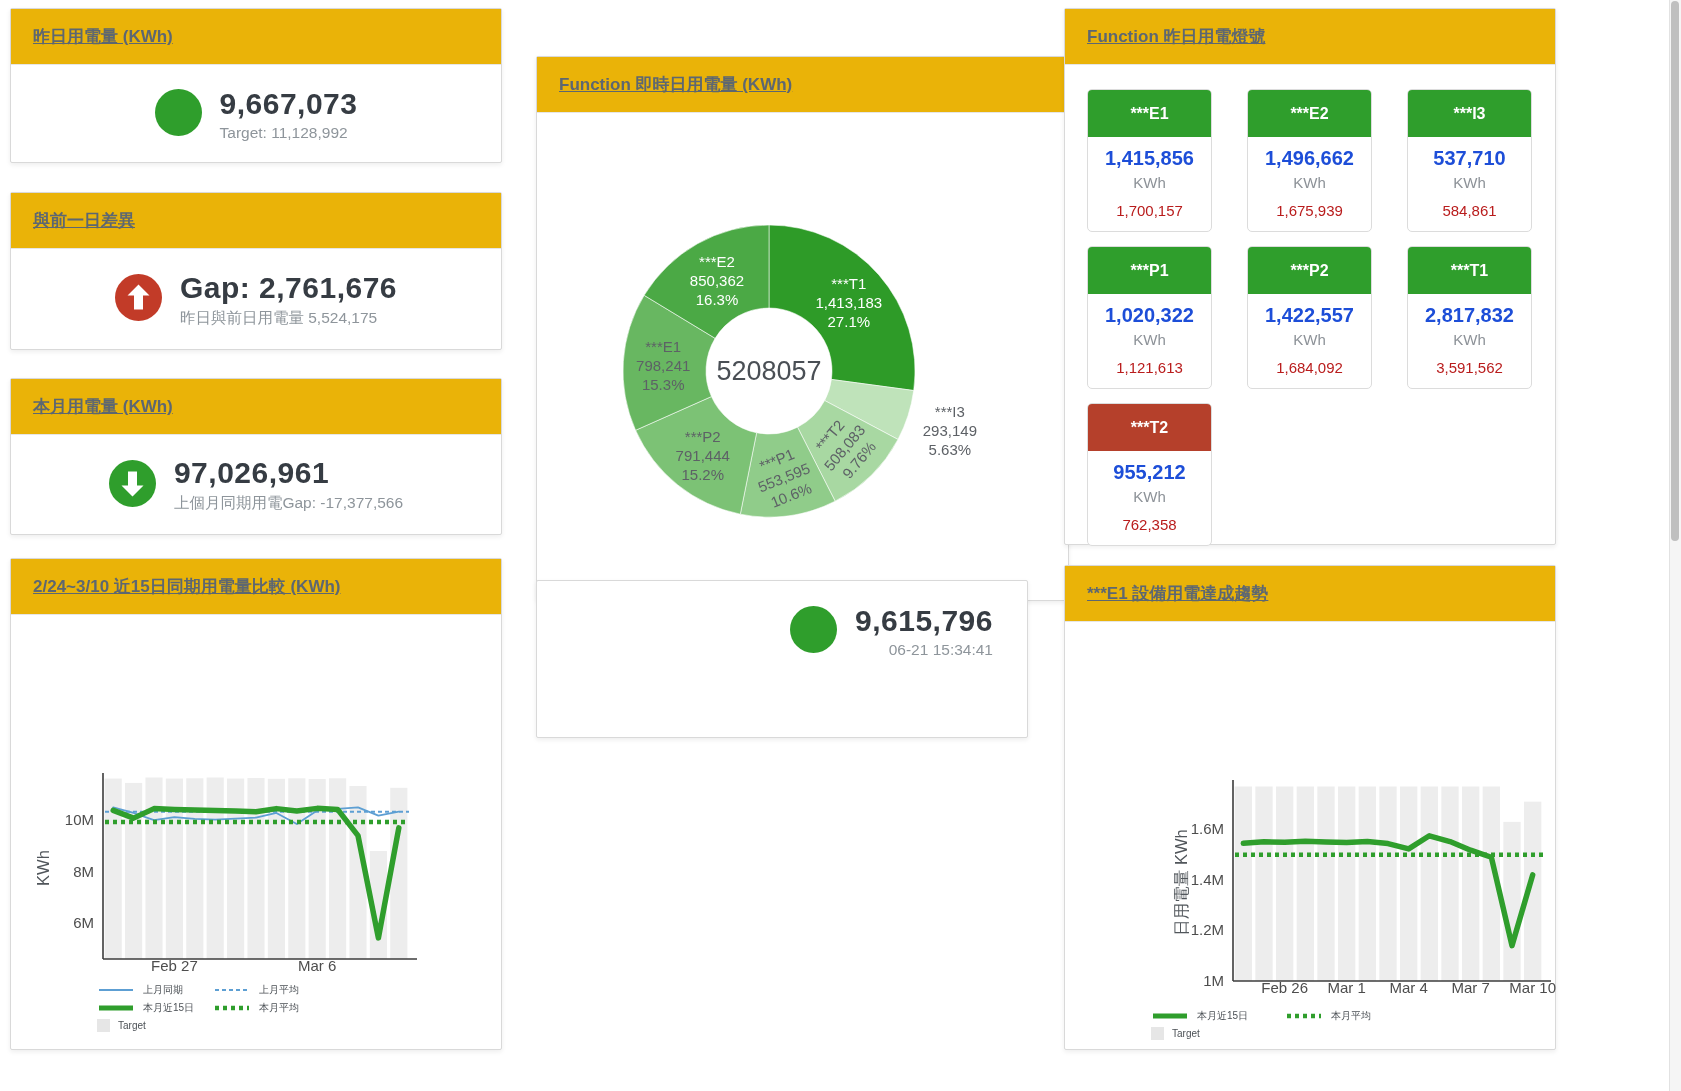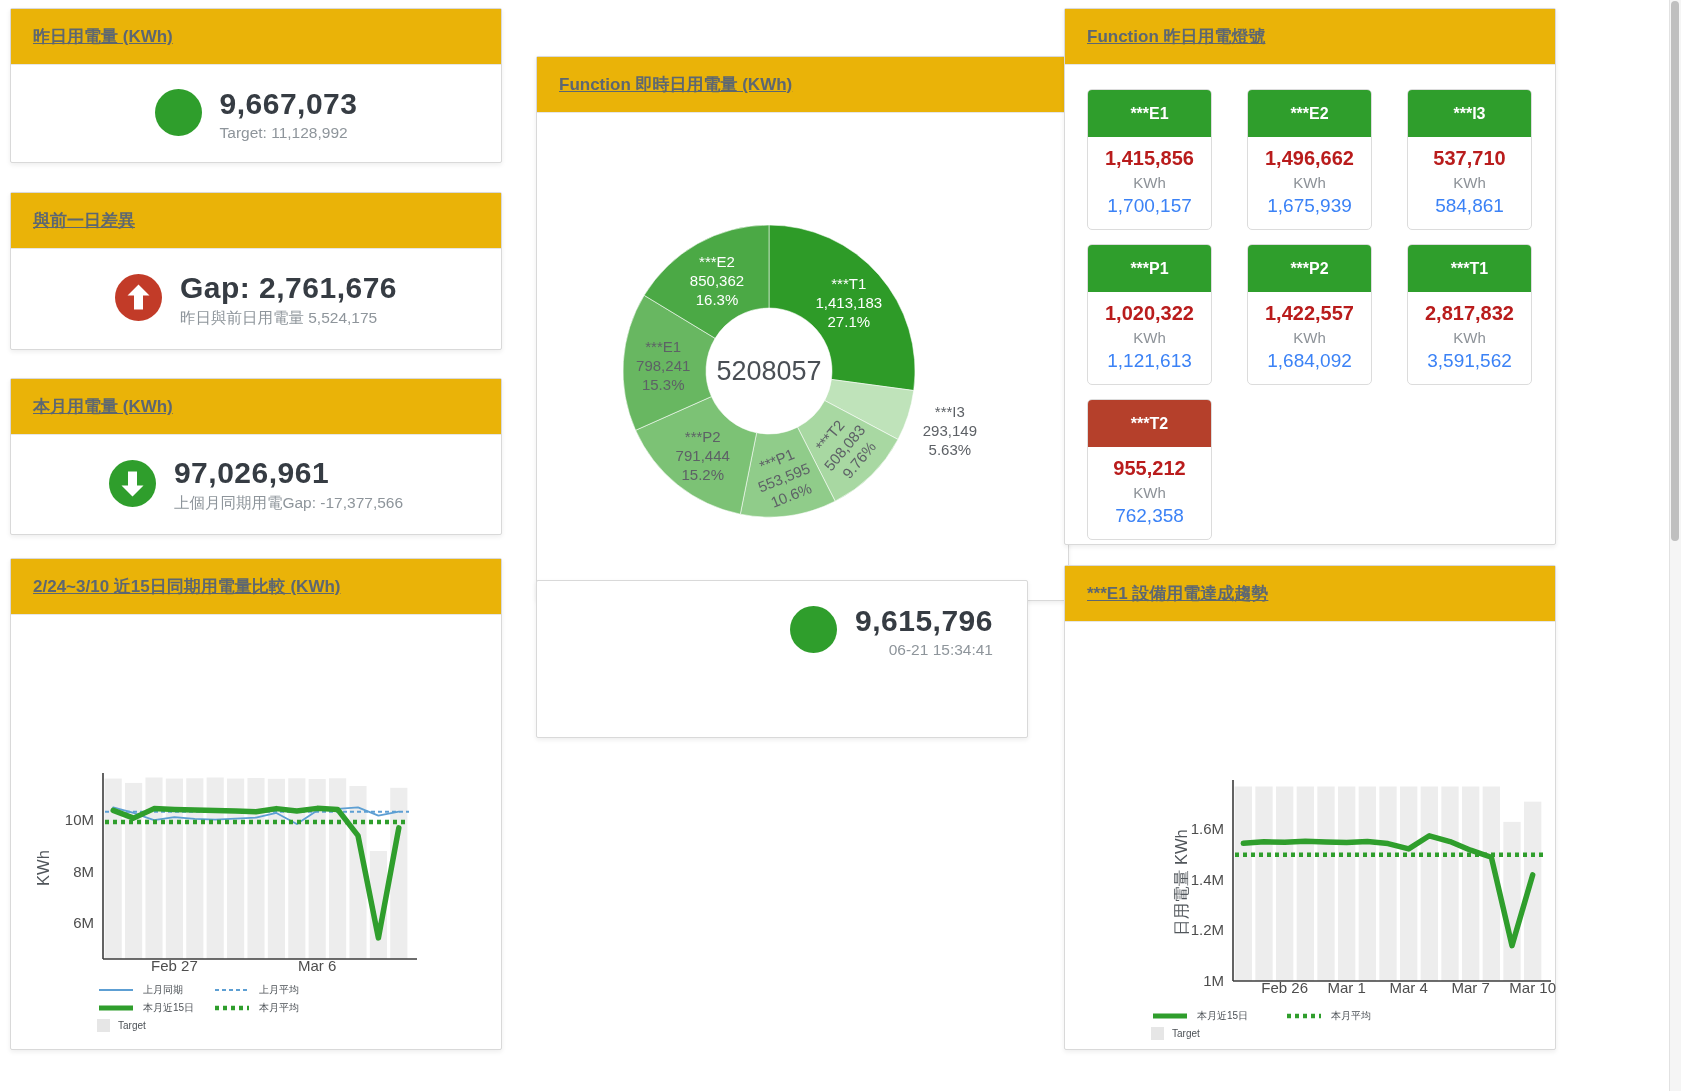--- a/index.html
+++ b/index.html
@@ -13,23 +13,23 @@
   .kpi.right{justify-content:flex-end;padding-right:34px;}
   .kpi-text{display:flex;flex-direction:column;}
   .kpi.right .kpi-text{text-align:right;}
   .kpi-value{font-size:30px;font-weight:bold;color:#363c43;letter-spacing:0.5px;}
   .kpi-sub{font-size:15.5px;color:#8e959b;margin-top:3px;}
   .tiles{padding:24px 0 0 22px;display:grid;grid-template-columns:repeat(3,125px);gap:14px 35px;}
   .tile{border:1px solid #dcdcdc;border-radius:5px;overflow:hidden;background:#fff;}
   .tile-head{height:47px;display:flex;align-items:center;justify-content:center;
         color:#fff;font-weight:bold;font-size:16px;}
   .tile-body{text-align:center;padding:10px 2px 12px;}
-  .tile-value{font-size:20px;font-weight:bold;color:#b91c1c;}
+  .tile-value{font-size:20px;font-weight:bold;color:#1d4ed8;}
   .tile-unit{font-size:15px;color:#8d9298;margin-top:4px;}
-  .tile-target{font-size:19px;color:#3b82f6;margin-top:4px;}
+  .tile-target{font-size:15px;color:#b91c1c;margin-top:11px;}
   .chart-host{position:absolute;left:0;top:54px;right:0;bottom:0;}
   svg text{font-family:"Liberation Sans",sans-serif;}
   .legend{position:absolute;display:flex;flex-direction:column;gap:4px;}
   .legend-row{display:flex;}
   .legend-item{display:flex;align-items:center;gap:8px;font-size:10px;color:#4c5156;}
   .legend-sw-bar{width:13px;height:13px;background:#e6e6e6;display:inline-block;}
   .scroll-track{position:absolute;right:0;top:0;width:12px;height:1091px;background:#f5f5f5;
         border-left:1px solid #e2e2e2;box-sizing:border-box;}
   .scroll-thumb{position:absolute;right:2px;top:1px;width:8px;height:540px;background:#bfbfbf;border-radius:4px;}
 </style>

